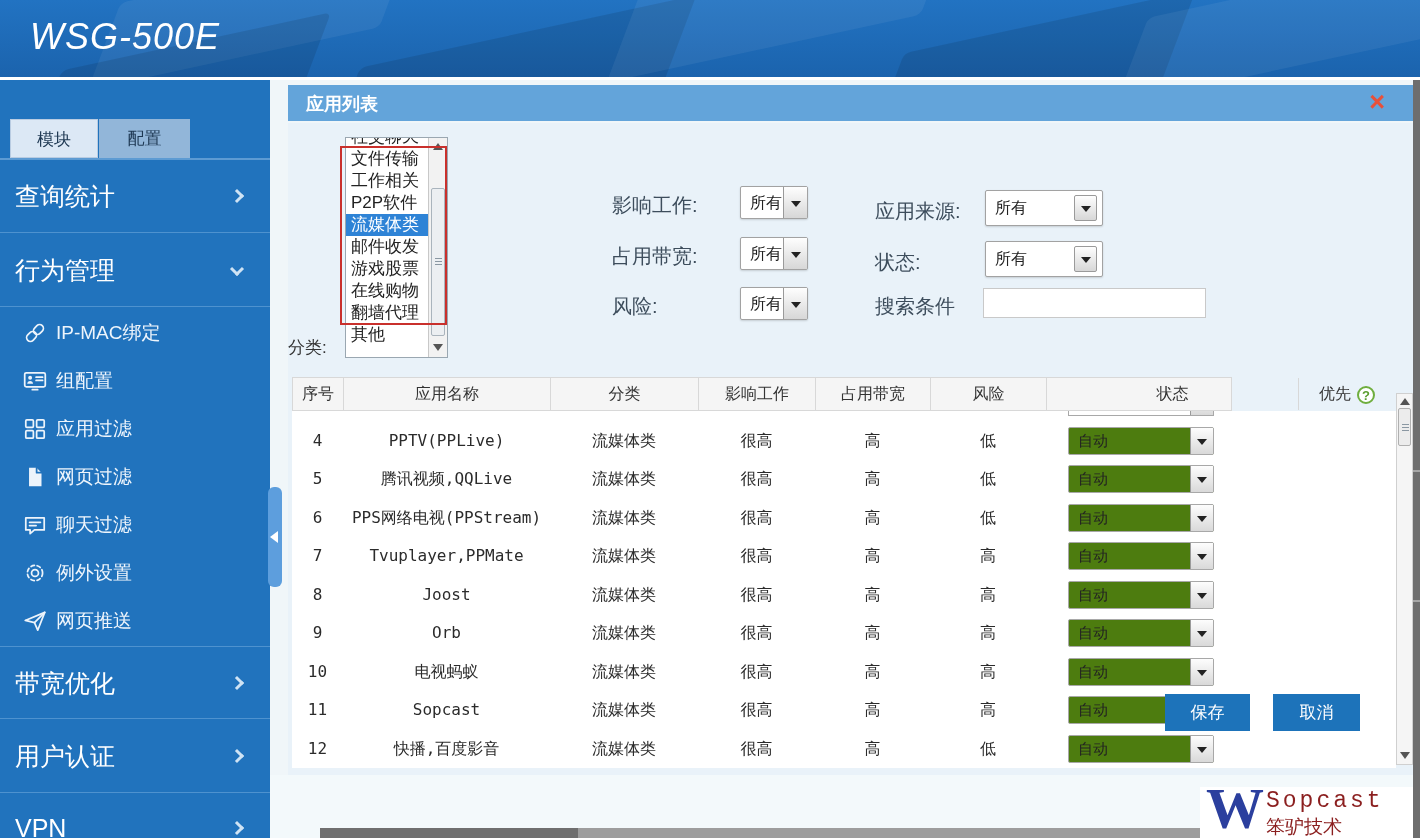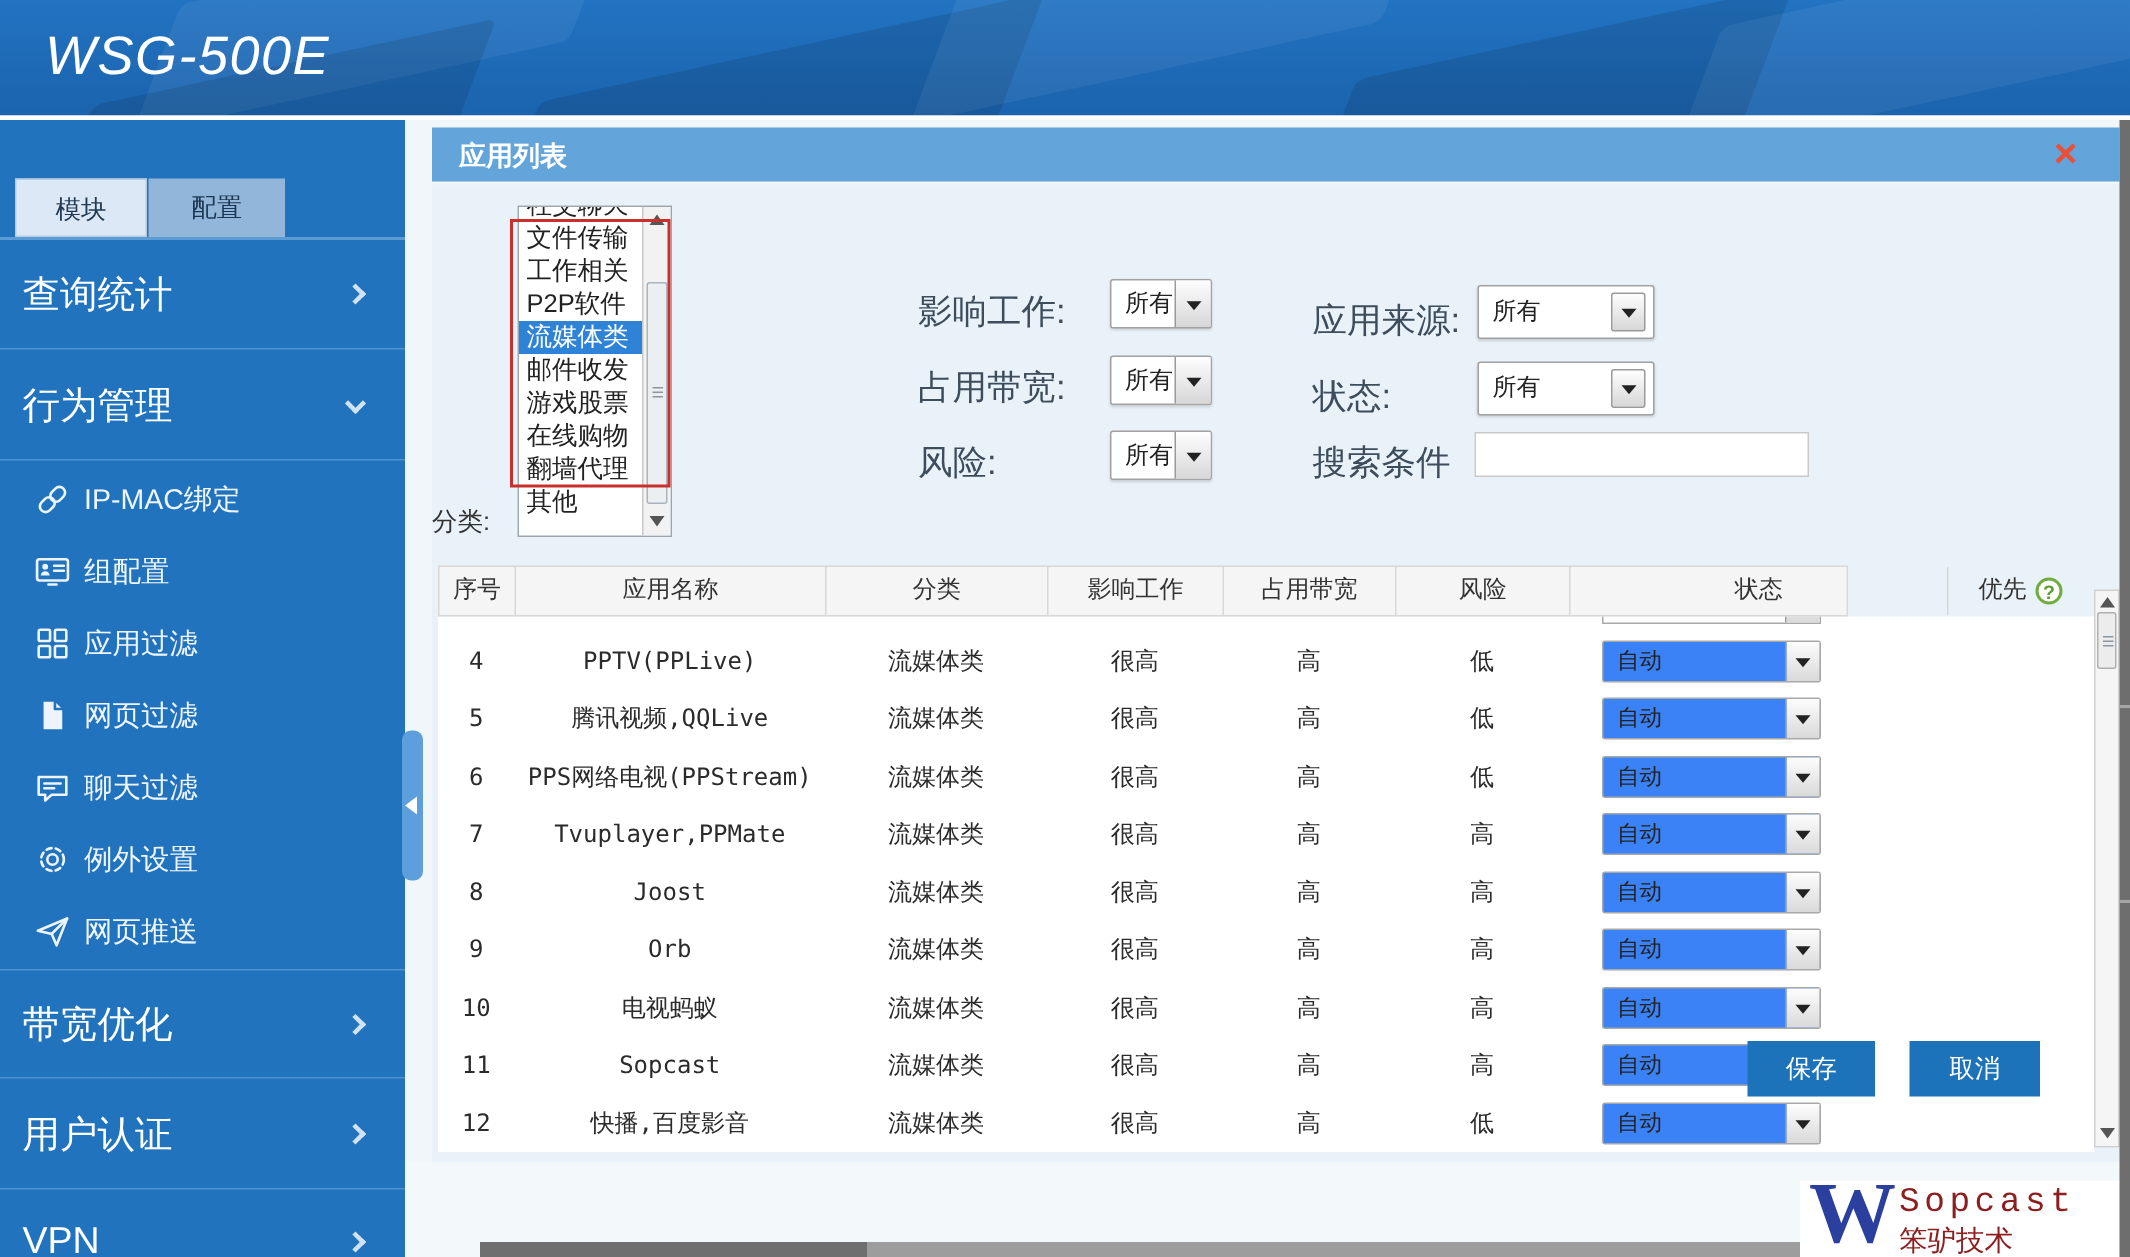--- a/index.html
+++ b/index.html
@@ -48,34 +48,34 @@
   .grip { position:absolute; left:3px; width:7px; height:1px; background:#8a97a2; }
   #red-box { left:340px; top:146px; width:107px; height:179px; border:2px solid #c9302c; z-index:5; }
   #cat-label { left:288px; top:336px; font-size:17px; color:#333; }
 
   
   .sel { position:absolute; background:#fff; border:1px solid #a2a2a2; border-radius:2px; box-shadow:0 1px 2px rgba(0,0,0,0.15); }
   .sel .txt { position:absolute; left:9px; top:50%; transform:translateY(-50%); font-size:16px; color:#222; }
   .sel .btn { position:absolute; right:0; top:0; bottom:0; width:24px; background:linear-gradient(180deg,#fefefe,#d7d7d7); border-left:1px solid #9a9a9a; }
   .sel .btn.inset { right:5px; top:4px; bottom:4px; width:23px; border:1px solid #9a9a9a; border-radius:2px; }
   .caret { position:absolute; left:50%; top:50%; transform:translate(-50%,-35%); width:0; height:0; border-left:5px solid transparent; border-right:5px solid transparent; border-top:6px solid #222; }
-  .flabel { position:absolute; font-size:23px; color:#3d4d5c; }
+  .flabel { position:absolute; font-size:20px; color:#3d4d5c; }
   #search-input { position:absolute; left:983px; top:288px; width:223px; height:30px; border:1px solid #c9c9c9; background:#fff; font-size:15px; padding:0 6px; }
 
   
   #thead { left:292px; top:377px; width:940px; height:34px; background:#f5f5f5; border:1px solid #d8d8d8; z-index:2; }
   .hc { position:absolute; top:0; height:32px; line-height:32px; text-align:center; font-size:16px; color:#333; border-right:1px solid #d8d8d8; }
   .hc:last-child { border-right:none; }
   #help-q { display:inline-block; width:18px; height:18px; line-height:16px; border:2px solid #6fae3e; border-radius:50%; color:#5a9e2f; font-size:13px; font-weight:bold; background:#fff; vertical-align:middle; margin-left:6px; cursor:pointer; }
   #tbody { left:292px; top:411px; width:1104px; height:357px; background:#fff; }
   .trow { position:absolute; left:292px; width:1104px; height:39px; font-family:"DejaVu Sans Mono", monospace; }
   .tc { position:absolute; top:0; height:39px; line-height:39px; text-align:center; font-size:16px; color:#2b2b2b; }
   .c0 { left:0; width:51px; } .c1 { left:51px; width:207px; } .c2 { left:258px; width:148px; }
   .c3 { left:406px; width:117px; } .c4 { left:523px; width:115px; } .c5 { left:638px; width:116px; }
-  .row-sel { position:absolute; left:776px; top:6px; width:146px; height:28px; background:#3b82f6; border:1px solid #a8a8a8; border-radius:2px; }
+  .row-sel { position:absolute; left:776px; top:6px; width:146px; height:28px; background:#4d7c0f; border:1px solid #a8a8a8; border-radius:2px; }
   .row-sel .txt { position:absolute; left:9px; top:50%; transform:translateY(-50%); font-size:15px; color:#222; font-family:"Liberation Sans", sans-serif; }
   .row-sel .btn { position:absolute; right:0; top:0; bottom:0; width:23px; background:linear-gradient(180deg,#fdfdfd,#d9d9d9); border-left:1px solid #9a9a9a; }
   .bluebtn { position:absolute; top:694px; height:37px; background:#1d73ba; color:#fff; font-size:17px; text-align:center; line-height:37px; cursor:pointer; z-index:6; }
 
   
   #vsb { left:1396px; top:393px; width:17px; height:372px; background:#f5f5f5; border:1px solid #d0d0d0; z-index:3; }
   #vsb-thumb { position:absolute; left:1px; top:14px; width:13px; height:38px; background:#ececec; border:1px solid #b0b0b0; border-radius:2px; }
 
   
   #hsb-track { left:320px; top:828px; width:948px; height:10px; background:#9d9d9d; z-index:4; }

